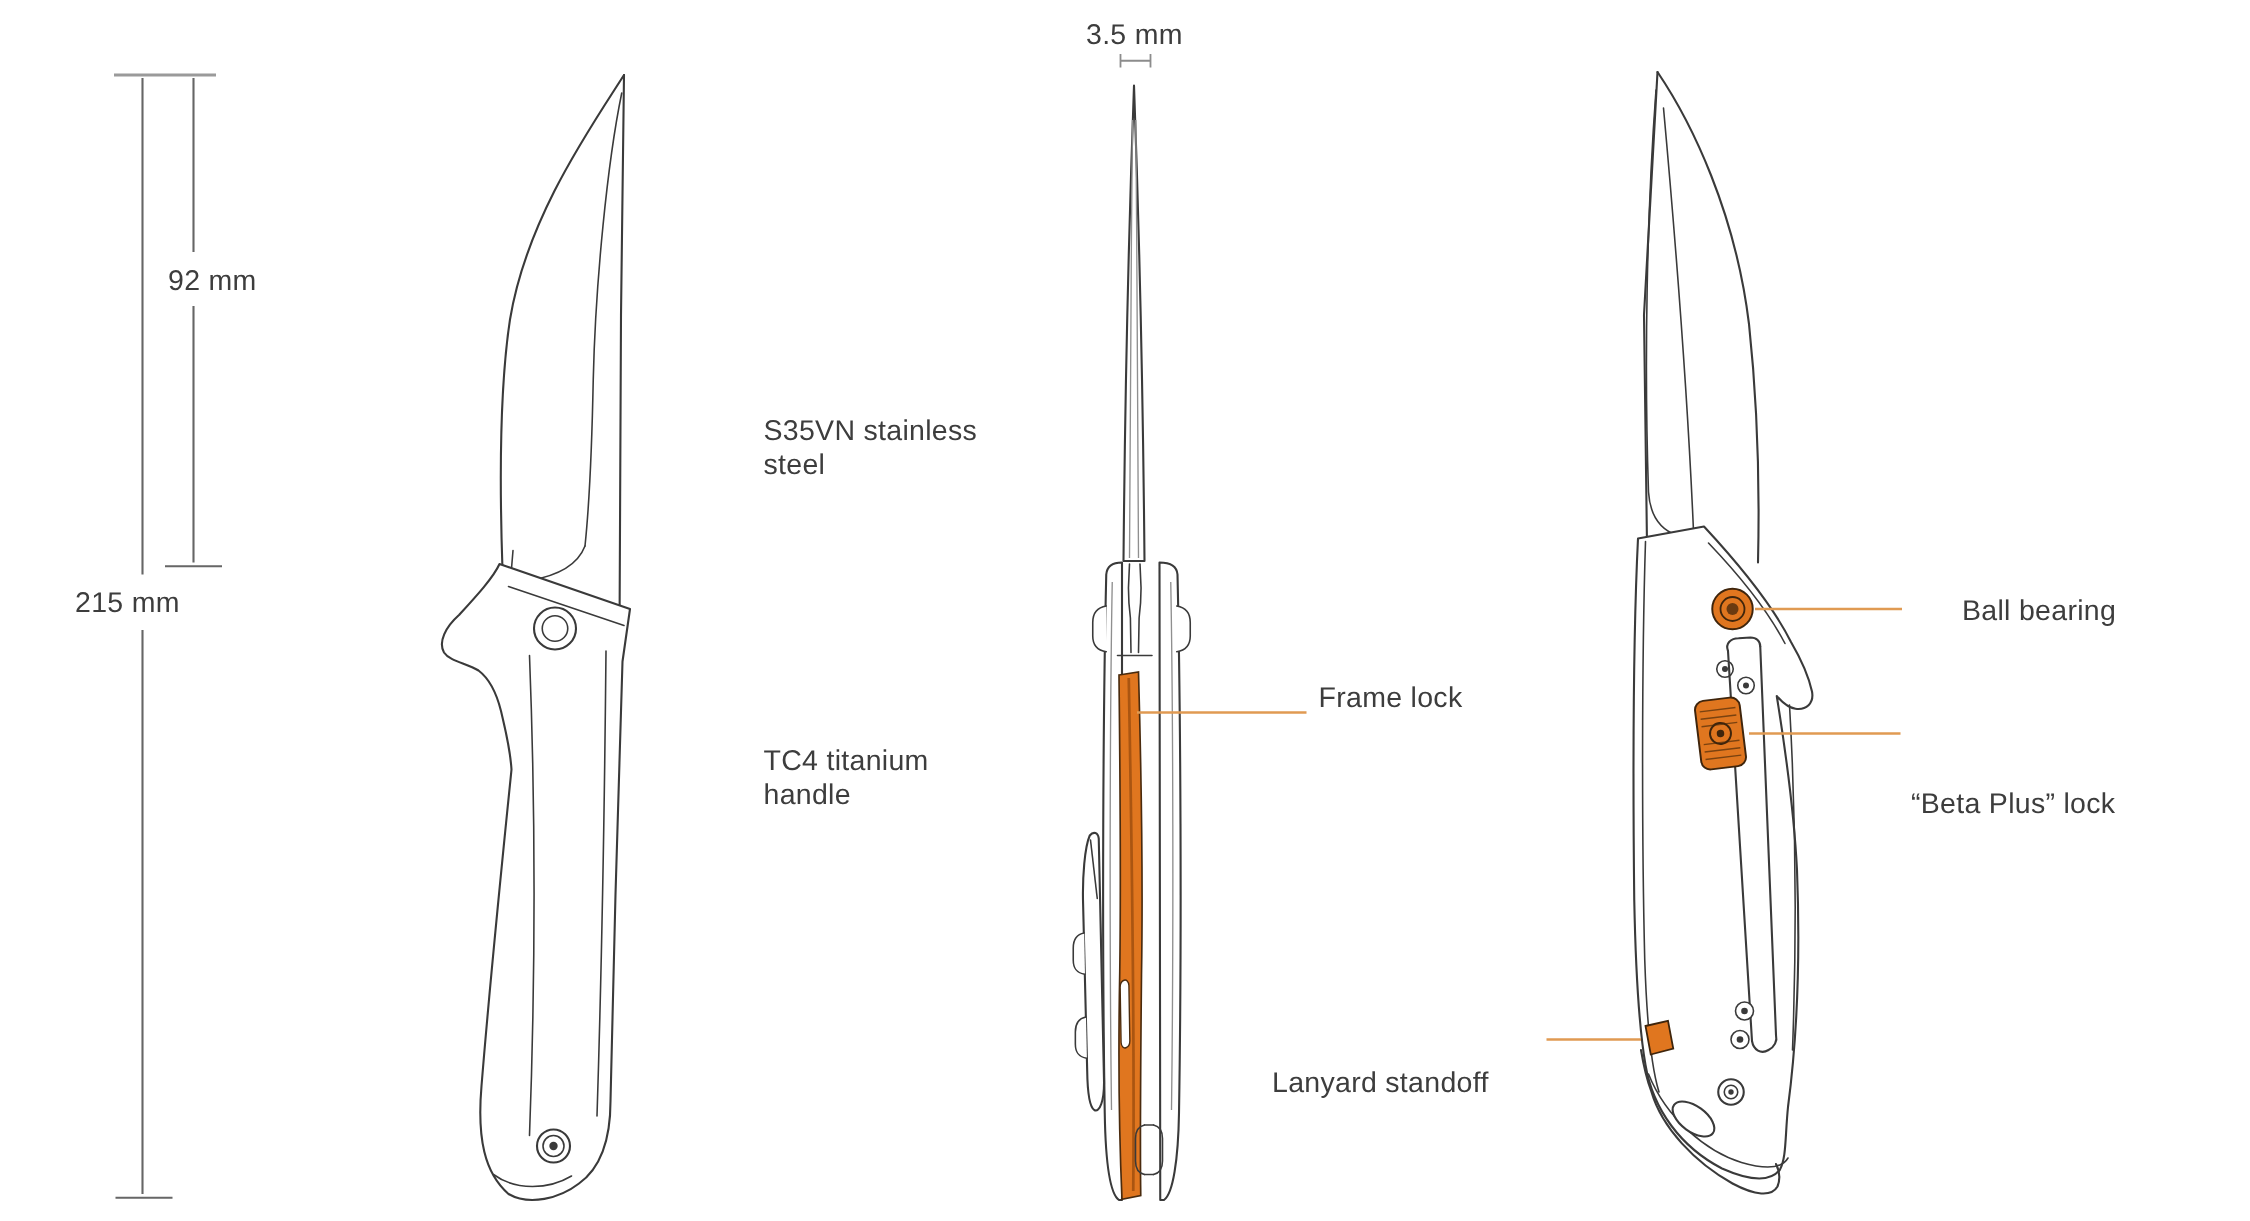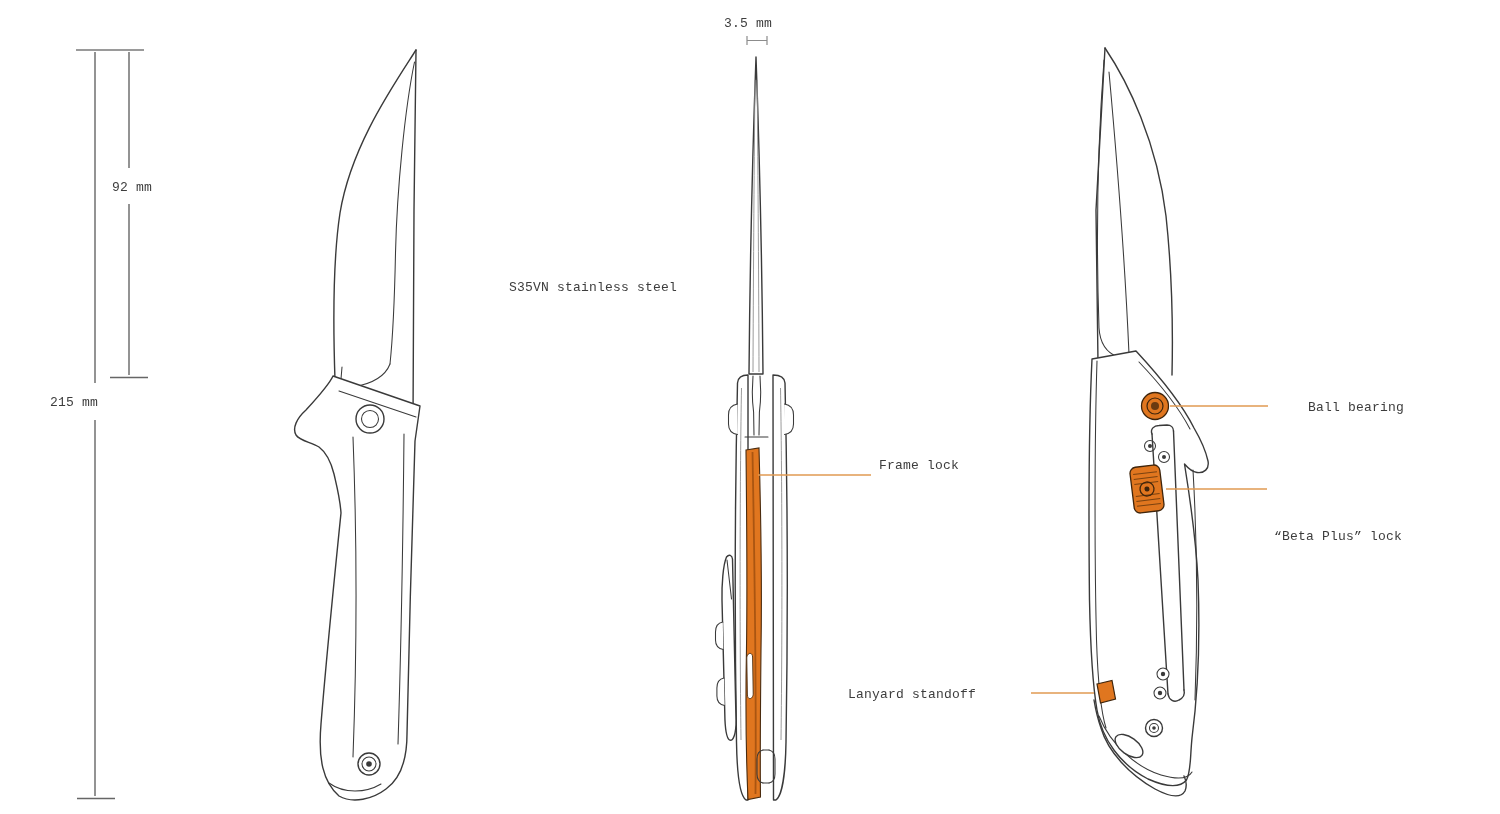--- a/index.html
+++ b/index.html
@@ -6,26 +6,25 @@
   .canvas{
     position:relative;
     width:1500px;height:814px;
     background:#ffffff;
     font-family:"Liberation Sans", sans-serif;
     overflow:hidden;
   }
   .canvas svg{position:absolute;left:0;top:0;}
   .lbl{
     position:absolute;
-    font-size:13px;
+    font-size:19px;
     line-height:23px;
     color:#3d3d3d;
     letter-spacing:0.2px;
     white-space:nowrap;
-    font-family:Liberation Mono, monospace;
   }
   .lbl.wrap{white-space:normal;margin-left:42px;}
   .line-art{stroke:#3a3a3a;stroke-width:1.4;fill:none;stroke-linecap:round;stroke-linejoin:round;}
   .thin{stroke-width:1.05;}
   .hair{stroke:#8f8f8f;stroke-width:0.9;}
   .fillw{fill:#ffffff;}
   .orange{fill:#e0761f;stroke:#4a2b0e;stroke-width:1.1;}
   .leader{stroke:#e09a52;stroke-width:1.7;fill:none;}
   .dim{stroke:#666666;stroke-width:1.4;fill:none;}
 </style>
@@ -176,19 +175,20 @@
       <path class="leader" d="M1166,489 L1267,489"></path>
       <path class="leader" d="M1031,693 L1094,693"></path>
     </g>
   </svg>
 
   <div class="lbl" style="left:112px;top:176px;">92 mm</div>
   <div class="lbl" style="left:50px;top:391px;">215 mm</div>
   <div class="lbl" style="left:724px;top:12px;">3.5 mm</div>
 
   <div class="lbl wrap" style="left:467px;top:276px;width:175px;">S35VN stainless steel</div>
+  <div class="lbl wrap" style="left:467px;top:496px;width:150px;">TC4 titanium handle</div>
 
   <div class="lbl" style="left:879px;top:454px;">Frame lock</div>
   <div class="lbl" style="left:1276px;top:396px;margin-left:32px;">Ball bearing</div>
   <div class="lbl" style="left:1274px;top:480px;margin-top:45px;">“Beta Plus” lock</div>
-  <div class="lbl" style="left:848px;top:683px;">Lanyard standoff</div>
+  <div class="lbl" style="left:848px;top:711px;">Lanyard standoff</div>
 
 </div>
 
 </body></html>

